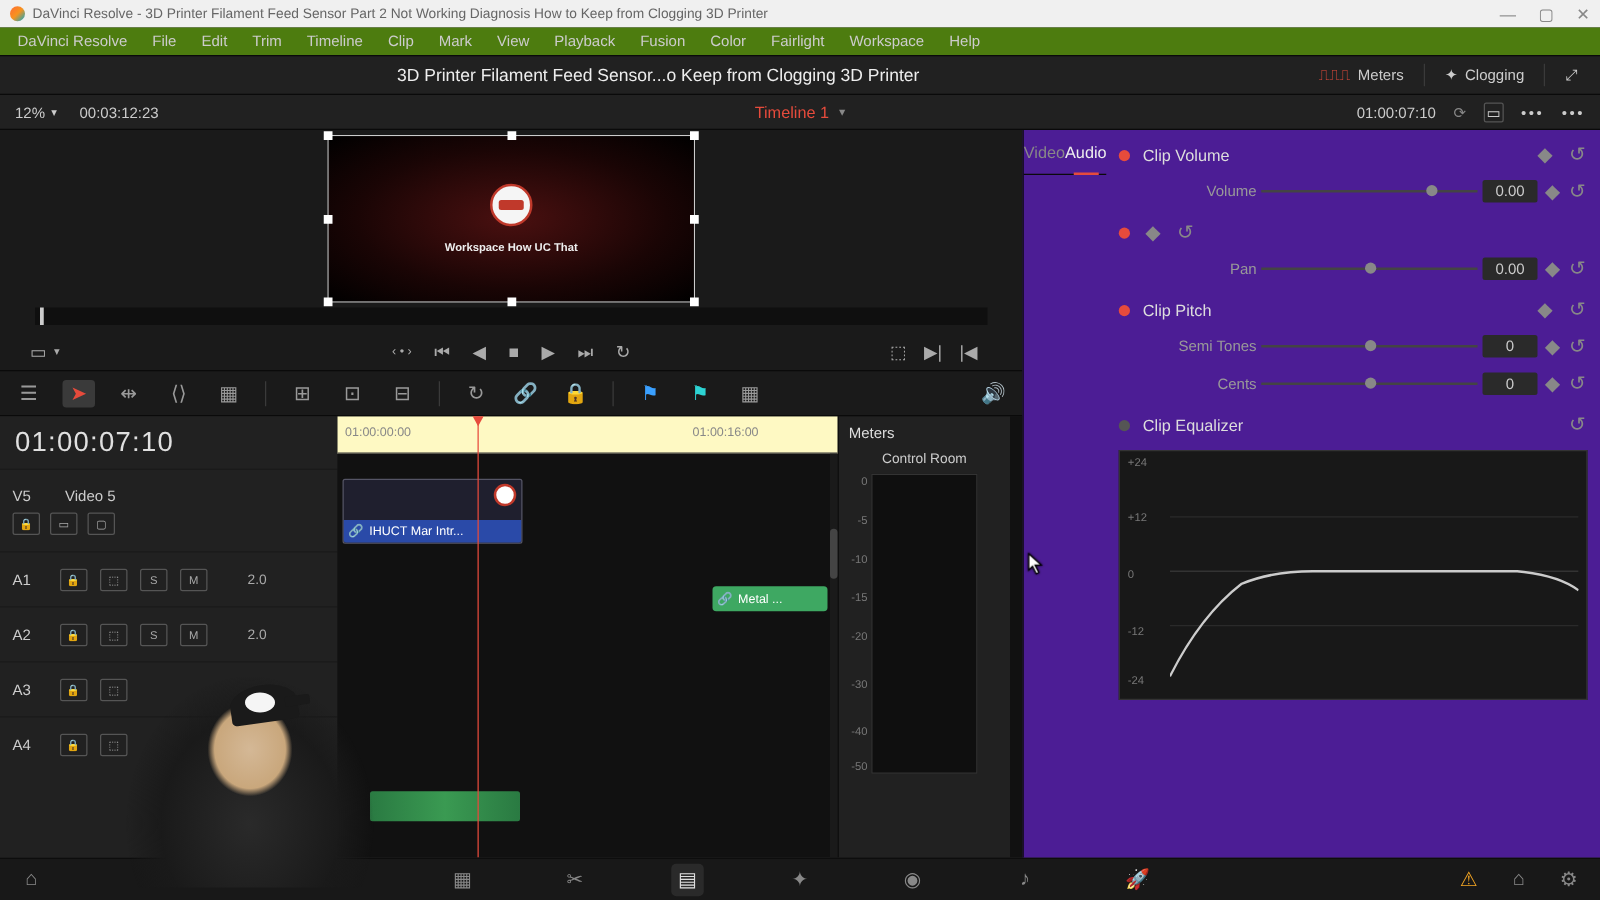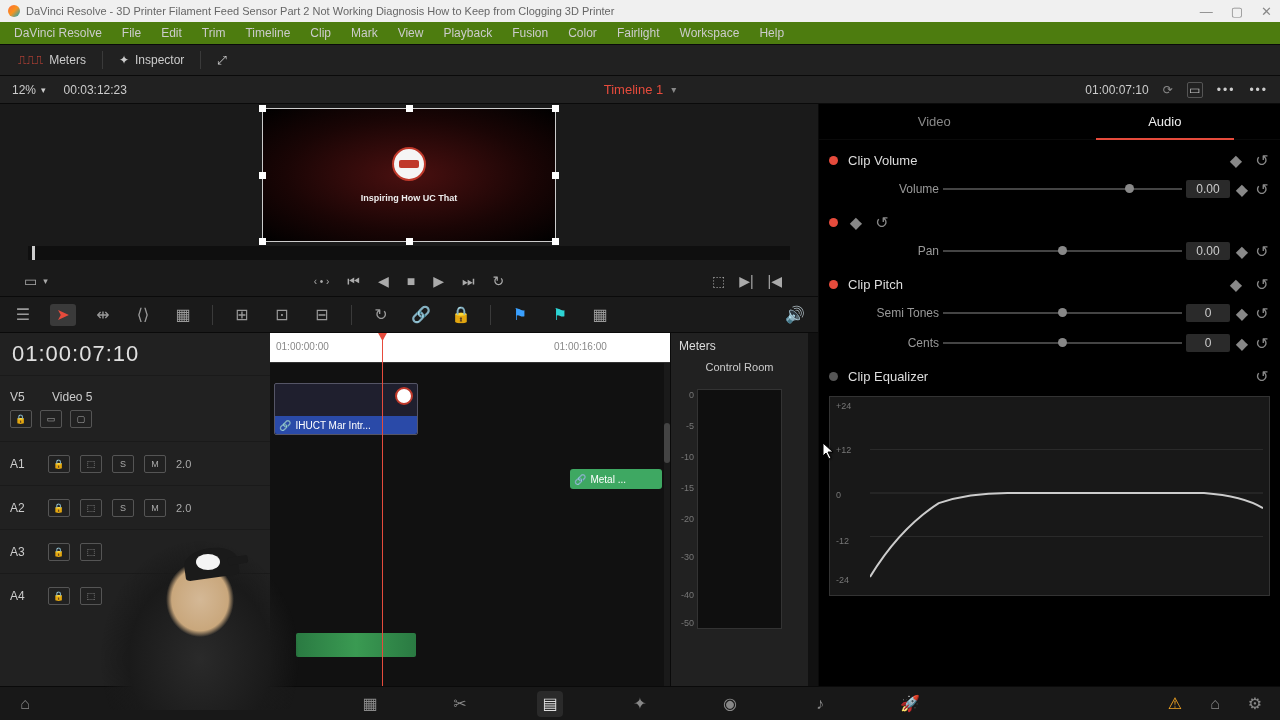--- a/index.html
+++ b/index.html
@@ -67,47 +67,47 @@
 .timeline-area { flex: 1; display: flex; border-top: 1px solid #0a0a0a; overflow:hidden;}
 .timeline-left { width: 270px; background: #212121; display: flex; flex-direction: column; }
 .big-timecode { font-size: 22px; color: #e0e0e0; padding: 8px 12px; letter-spacing: 1px; background:#212121;}
 .track-row { display: flex; align-items: center; padding: 6px 10px; border-top: 1px solid #1a1a1a; gap: 10px; height: 44px; }
 .track-row.video{height:66px;flex-direction:column;align-items:flex-start;justify-content:center;gap:6px;}
 .track-row.video .vrow1{display:flex;gap:14px;align-items:center;}
 .track-label { font-size: 12px; color: #ccc; width: 28px; }
 .track-name { font-size: 12px; color: #ccc; }
 .track-btns { display: flex; gap: 8px; align-items: center; }
 .mini-btn { width: 22px; height: 18px; border: 1px solid #555; border-radius: 2px; display: flex; align-items: center; justify-content: center; font-size: 9px; color: #aaa; cursor: pointer; }
-.mini-num{font-size:11px;color:#aaa;}
+.mini-num{font-size:11px;color:#aaa;margin-left:22px;}
 
 .timeline-right { flex: 1; background: #111; position: relative; display:flex;}
-.ruler { height: 30px; background: #ffffff; border-bottom: 1px solid #333; position: relative; font-size: 10px; color: #888; }
+.ruler { height: 30px; background: #fef9c3; border-bottom: 1px solid #333; position: relative; font-size: 10px; color: #888; }
 .ruler-tick { position: absolute; top: 8px; }
 .playhead { position: absolute; top: 0; bottom: 0; left: 112px; width: 1px; background: #e64b3c; z-index: 10; }
 .playhead::before { content: ""; position: absolute; top: -2px; left: -5px; width: 11px; height: 10px; background: #e64b3c; clip-path: polygon(0 0, 100% 0, 50% 100%); }
 .tracks-canvas{position:relative;flex:0 0 400px;}
 .ruler-wrap{position:absolute;top:0;left:0;right:0;}
 .clip-video{position:absolute;top:50px;left:4px;width:144px;height:52px;background:#1f1f2e;border:1px solid #556;border-radius:2px;}
 .clip-video-label{position:absolute;bottom:0;left:0;right:0;height:18px;background:#2a4aa8;color:#fff;font-size:10px;display:flex;align-items:center;padding:0 4px;gap:4px;border-radius:0 0 2px 2px;}
 .clip-thumb{position:absolute;top:3px;right:4px;width:18px;height:18px;background:#fff;border-radius:50%;border:2px solid #c0392b;}
 .clip-audio-green{position:absolute;top:136px;left:300px;width:92px;height:20px;background:#3ea862;border-radius:3px;color:#fff;font-size:10px;display:flex;align-items:center;padding:0 4px;gap:4px;}
 .waveform{position:absolute;top:300px;left:26px;width:120px;height:24px;background:linear-gradient(to right,#2a7a42 0%,#3a9a52 50%,#2a7a42 100%);border-radius:2px;}
 .vscroll{position:absolute;right:0;top:30px;bottom:0;width:6px;background:#1a1a1a;}
 .vscroll-thumb{position:absolute;top:60px;width:6px;height:40px;background:#444;border-radius:3px;}
 
 
 .meters-col{flex:0 0 138px;background:#212121;border-left:1px solid #0a0a0a;padding:6px 8px;}
 .meters-title{font-size:12px;color:#ddd;margin-bottom:8px;}
-.control-room{font-size:11px;color:#ccc;text-align:center;margin-bottom:16px;}
+.control-room{font-size:11px;color:#ccc;text-align:center;margin-bottom:6px;}
 .meter-box{height:240px;border:1px solid #333;background:#0f0f0f;position:relative;margin:0 18px;}
 .meter-scale{position:absolute;left:-24px;top:0;bottom:0;width:22px;font-size:9px;color:#777;}
 .meter-scale div{position:absolute;right:2px;}
 
 
-.inspector { flex: 1; background: #000000; border-left: 1px solid #0a0a0a; display: flex; flex-direction: column; }
+.inspector { flex: 1; background: #4c1d95; border-left: 1px solid #0a0a0a; display: flex; flex-direction: row; }
 .insp-tabs { height: 36px; display: flex; border-bottom: 1px solid #0a0a0a; }
 .insp-tab { flex: 1; display: flex; align-items: center; justify-content: center; font-size: 13px; color: #888; cursor: pointer; position: relative; }
 .insp-tab.active { color: #eee; }
 .insp-tab.active::after { content: ""; position: absolute; bottom: -1px; left: 20%; right: 20%; height: 2px; background: #e64b3c; }
 .insp-body { flex: 1; overflow: auto; padding: 6px 10px; }
 .insp-section { margin-bottom: 4px; }
 .insp-header { display: flex; align-items: center; gap: 10px; padding: 6px 0; }
 .insp-dot { width: 9px; height: 9px; border-radius: 50%; background: #e64b3c; }
 .insp-dot.off{background:#555;}
 .insp-title { font-size: 13px; color: #ddd; flex: 1; }
@@ -167,28 +167,29 @@
   <span>View</span>
   <span>Playback</span>
   <span>Fusion</span>
   <span>Color</span>
   <span>Fairlight</span>
   <span>Workspace</span>
   <span>Help</span>
 </div>
 
 <div class="top-toolbar">
+  <div class="project-title">3D Printer Filament Feed Sensor...o Keep from Clogging 3D Printer</div>
   <div class="tb-btn">
     <span style="color:#e64b3c;">⎍⎍⎍</span>
     <span>Meters</span>
   </div>
   <div style="width:1px;height:18px;background:#3a3a3a;margin:0 6px;"></div>
   <div class="tb-btn">
     <span>✦</span>
-    <span>Inspector</span>
+    <span>Clogging</span>
   </div>
   <div style="width:1px;height:18px;background:#3a3a3a;margin:0 6px;"></div>
   <div class="tb-btn">⤢</div>
 </div>
 
 <div class="statusbar">
   <div class="zoom-box">
     <span>12%</span>
     <span class="zoom-caret">▾</span>
   </div>
@@ -206,21 +207,21 @@
   </div>
 </div>
 
 <div class="main">
   <div class="viewer-col">
     <div class="viewer-area">
       <div class="viewer-frame">
         <div class="vline"></div>
         <div class="viewer-content">
           <div class="viewer-logo"></div>
-          <div class="viewer-subtitle">Inspiring How UC That</div>
+          <div class="viewer-subtitle">Workspace How UC That</div>
         </div>
         <div class="handle h-tl"></div>
         <div class="handle h-tm"></div>
         <div class="handle h-tr"></div>
         <div class="handle h-ml"></div>
         <div class="handle h-mr"></div>
         <div class="handle h-bl"></div>
         <div class="handle h-bm"></div>
         <div class="handle h-br"></div>
       </div>

